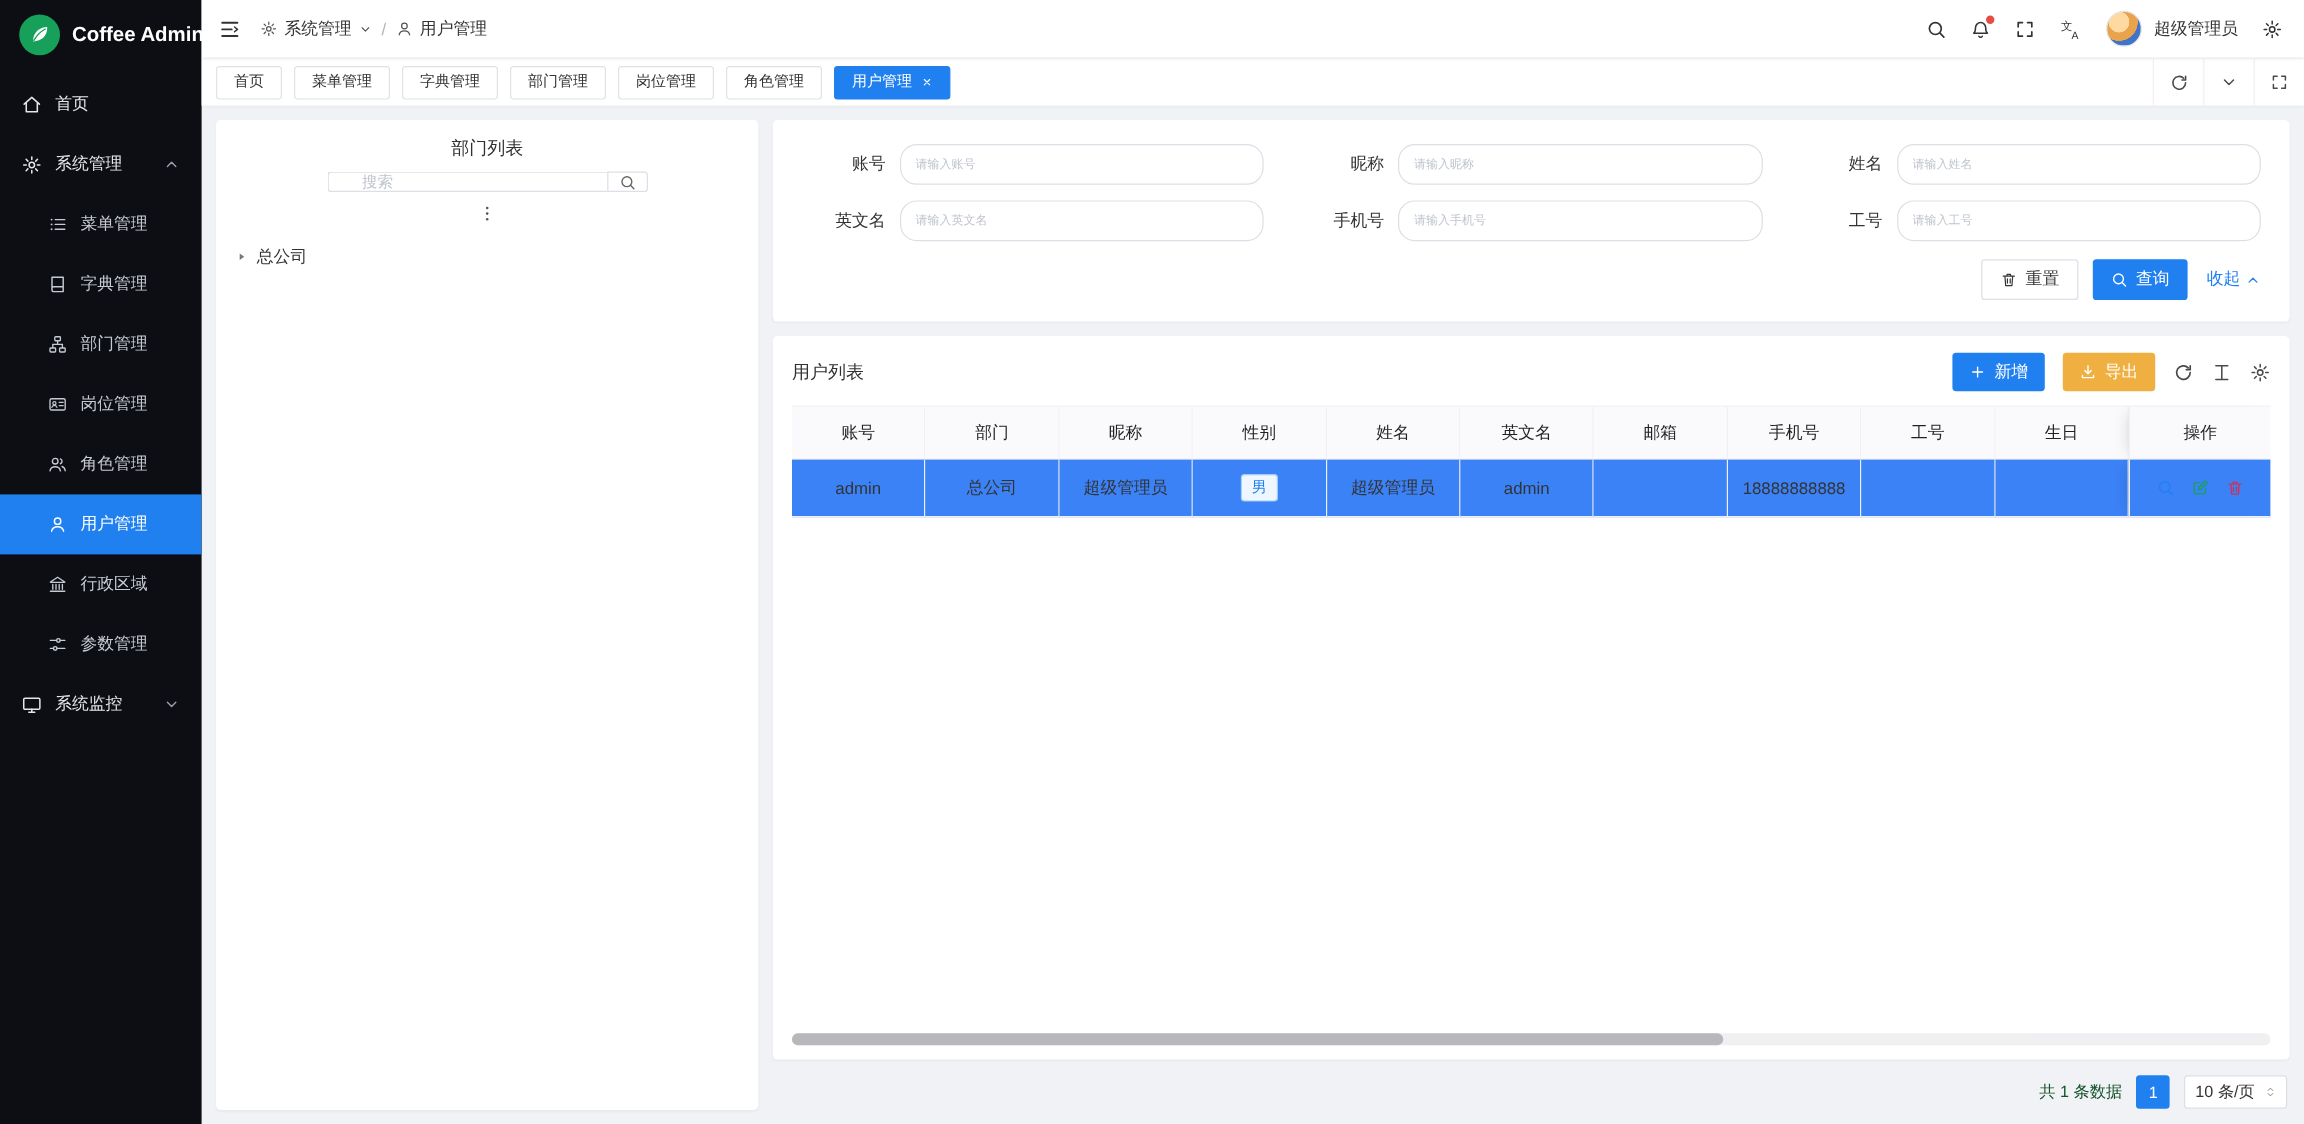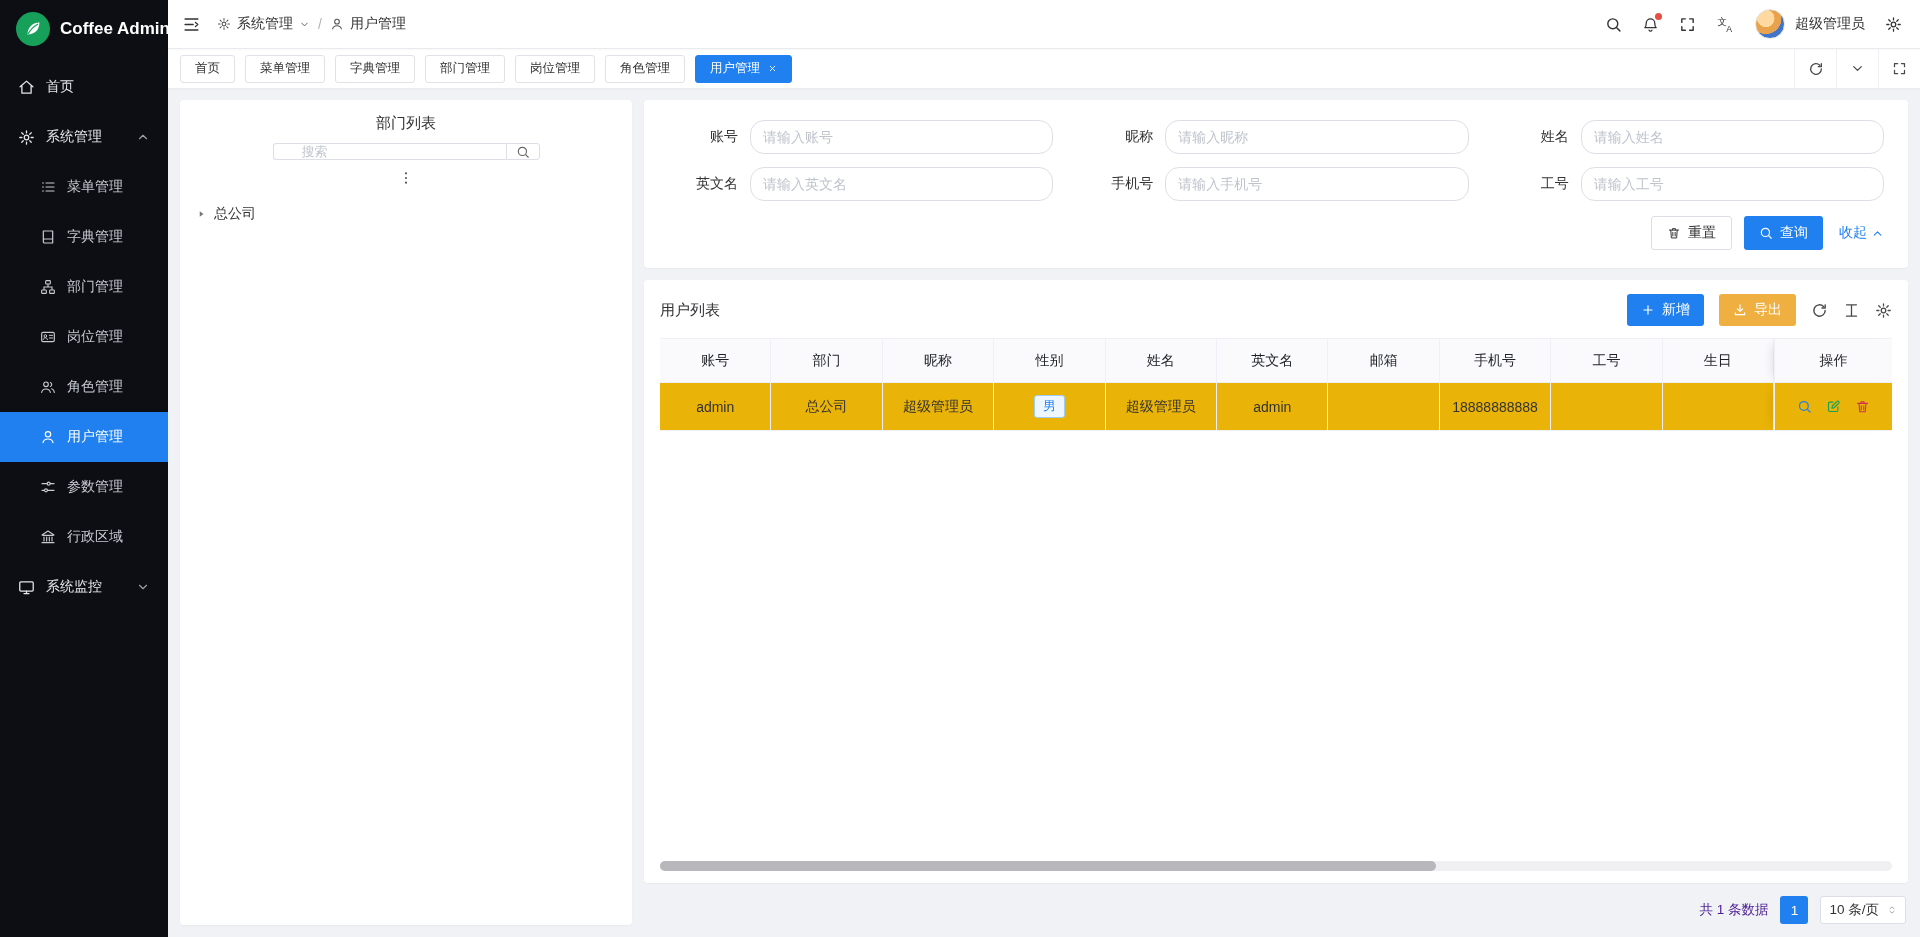--- a/index.html
+++ b/index.html
@@ -68,21 +68,21 @@
   
   .right-col { flex:1; display:flex; flex-direction:column; gap:12px; min-width:0; }
 
   
   .filter-panel { padding:20px 24px 18px; display:flex; flex-direction:column; gap:13px; }
   .filter-row { display:flex; }
   .filter-field { flex:1; display:flex; align-items:center; padding-right:30px; }
   .filter-field:last-child { padding-right:0; }
   .filter-label { width:70px; text-align:right; margin-right:12px; color:#333; flex-shrink:0; white-space:nowrap; }
   .filter-input { flex:1; min-width:0; height:34px; border:1px solid #dcdfe6; border-radius:14px; padding:0 12px;
-                  font-size:14px; color:#b91c1c; outline:none; background:#fff; font-family:inherit; }
+                  font-size:10px; color:#b91c1c; outline:none; background:#fff; font-family:inherit; }
   .filter-input::placeholder { color:#bfc4cc; }
   .filter-actions { display:flex; justify-content:flex-end; align-items:center; gap:12px; margin-top:2px; }
   .btn { height:34px; display:inline-flex; align-items:center; gap:7px; padding:0 15px; border-radius:3px;
          font-size:14px; cursor:pointer; border:none; background:#fff; font-family:inherit; }
   .btn-ghost { border:1px solid #dcdfe6; color:#333; }
   .btn-primary { background:#2080f0; color:#fff; }
   .btn-warning { background:#efb041; color:#fff; }
   .btn-sm { height:32px; padding:0 14px;text-align:center; }
   .collapse-link { display:flex; align-items:center; gap:4px; color:#2080f0; cursor:pointer; margin-left:4px; }
 
@@ -91,37 +91,37 @@
   .user-head { display:flex; align-items:center; margin-bottom:12px; }
   .user-title { font-size:15px; font-weight:500; color:#303133; }
   .user-tools { margin-left:auto; display:flex; align-items:center; gap:15px; }
   .tool-icon { color:#4a4a4a; cursor:pointer; display:flex; }
 
   .table { display:flex; flex-direction:column; border-top:1px solid #efeff5; }
   .tr { display:flex; }
   .th,.td { display:flex; align-items:center; justify-content:center; border-bottom:1px solid #efeff5;
             border-right:1px solid #efeff5; font-size:14px; }
   .th { height:44px; background:#fafafc; color:#1f2225; font-weight:500; }
-  .td { height:48px; color:#333; background:#eab308; }
+  .td { height:48px; color:#333; background:#3b82f6; }
   .cell { flex:1; min-width:0; }
   .cell-op { flex:0 0 118px; border-right:none; border-left:1px solid #efeff5;
              box-shadow:-8px 0 10px -6px rgba(0,0,0,.10); position:relative; }
   .gender-tag { padding:2px 8px; font-size:12.5px; color:#2080f0; background:#eef6ff; border:1px solid #9fccf7;
                 border-radius:3px; line-height:1.3; }
   .op-icons { display:flex; align-items:center; gap:14px; }
   .op-view { color:#2080f0; cursor:pointer; display:flex; }
   .op-edit { color:#18a058; cursor:pointer; display:flex; }
   .op-del { color:#d03050; cursor:pointer; display:flex; }
 
   .scrollbar-track { margin-top:auto; height:10px; border-radius:5px; background:#f0f0f2; position:relative; margin-bottom:2px; cursor:pointer; }
   .scrollbar-thumb { position:absolute; left:0; top:0; height:10px; width:63%; border-radius:5px; background:#b8b8bc; cursor:grab; }
 
   
   .pagination { height:30px; display:flex; justify-content:flex-end; align-items:center; gap:12px; padding-right:2px; }
-  .page-total { font-size:13.5px; color:#4c1d95; }
+  .page-total { font-size:13.5px; color:#14532d; }
   .page-btn { width:28px; height:28px; background:#2080f0; color:#fff; border-radius:3px; display:flex;
               align-items:center; justify-content:center; font-size:13.5px; cursor:pointer; }
   .page-size { height:28px; background:#fff; border:1px solid #dcdfe6; border-radius:3px; display:flex;
                align-items:center; gap:8px; padding:0 8px; font-size:13.5px; color:#333; cursor:pointer; }
   .page-size .updown { display:flex; color:#999; }
 </style>
 </head>
 <body>
 
 <svg width="0" height="0" style="position:absolute">
@@ -315,32 +315,32 @@
       <span>
           <svg class="ic" width="16" height="16">
             <use href="#i-person"></use>
           </svg>
         </span>
       <span>用户管理</span>
     </div>
     <div class="sub-item">
       <span>
           <svg class="ic" width="16" height="16">
+            <use href="#i-bank"></use>
+          </svg>
+        </span>
+      <span>行政区域</span>
+    </div>
+    <div class="sub-item">
+      <span>
+          <svg class="ic" width="16" height="16">
             <use href="#i-sliders"></use>
           </svg>
         </span>
       <span>参数管理</span>
-    </div>
-    <div class="sub-item">
-      <span>
-          <svg class="ic" width="16" height="16">
-            <use href="#i-bank"></use>
-          </svg>
-        </span>
-      <span>行政区域</span>
     </div>
     <div class="menu-item">
       <span>
           <svg class="ic" width="17" height="17">
             <use href="#i-monitor"></use>
           </svg>
         </span>
       <span>系统监控</span>
       <span class="chev">
           <svg class="ic" width="14" height="14">

